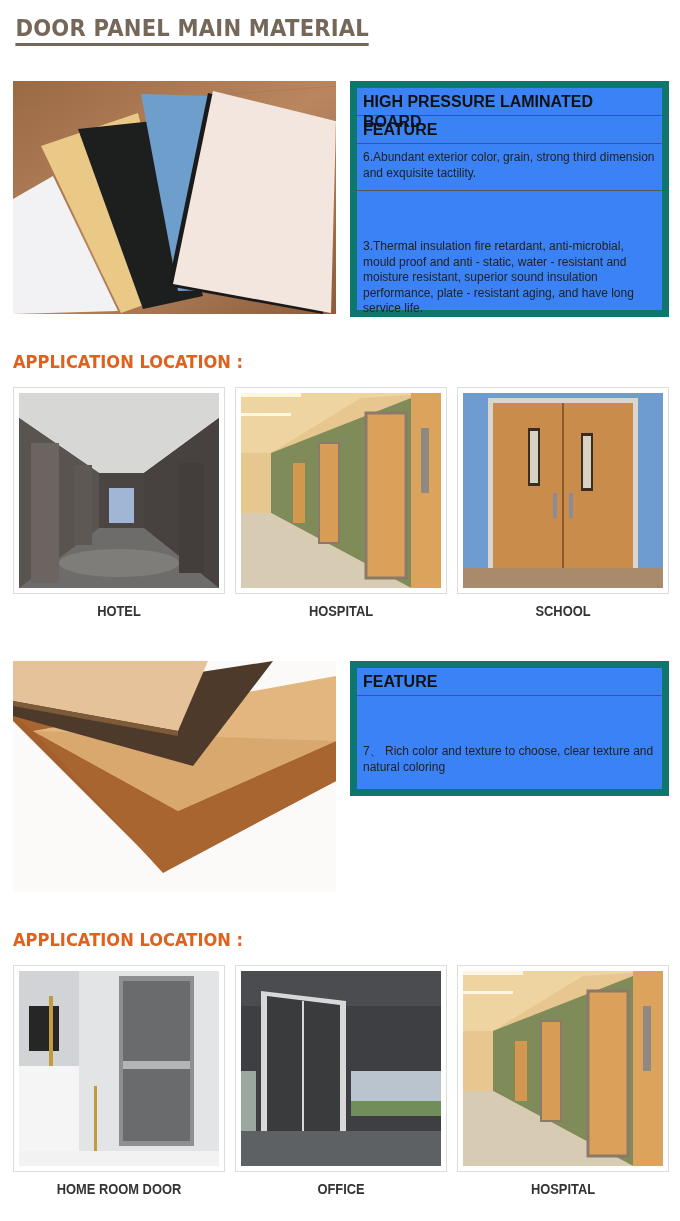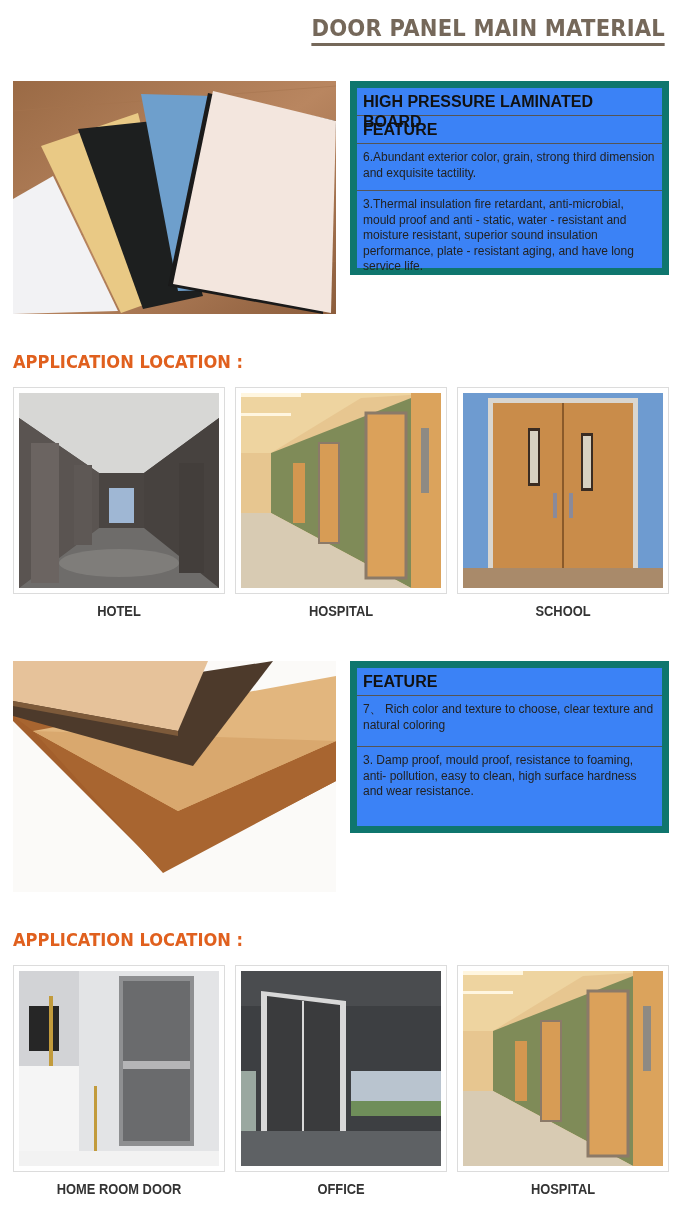--- a/index.html
+++ b/index.html
@@ -1,20 +1,20 @@
 <!DOCTYPE html>
 <html><head>
   <meta charset="utf-8">
   <style>
     * { box-sizing: border-box; margin: 0; padding: 0; }
     html, body { width: 680px; height: 1221px; background: #ffffff; overflow: hidden; }
     body { position: relative; font-family: "Liberation Sans", sans-serif; color: #222; }
 
     .title {
-      position: absolute; left: 0; top: 14px; width: 680px; text-align: right;
+      position: absolute; left: 0; top: 14px; width: 680px; text-align: left;
     }
     .title span {
       display: inline-block;
       font-family: "DejaVu Sans", sans-serif;
       font-weight: bold; font-size: 23px; letter-spacing: 0.2px;
       color: #75685a;
       padding-bottom: 1px;
       border-bottom: 3px solid #75685a;
       line-height: 28px;
       transform: scaleX(0.92);
@@ -25,21 +25,21 @@
     }
     .board-photo svg { display: block; width: 100%; height: 100%; }
 
     .feature-table {
       position: absolute; left: 350px; width: 319px;
       border: 7px solid #0f766e; border-collapse: collapse; background: #3b82f6;
     }
     .feature-table .row {
       border-bottom: 1px solid #555; padding: 2px 6px 0 6px;
     }
-    .feature-table .row:last-child { border-bottom: none; }
+    .feature-table .row:last-child { border-bottom: none; margin-top: 42px; }
     .feature-table .hdr {
       font-size: 16px; font-weight: bold; color: #111; line-height: 20px; height: 28px; padding-top: 4px;
     }
     .feature-table .txt {
       font-size: 12px; line-height: 15.5px; color: #222; padding-top: 6px;
     }
 
     .app-heading {
       position: absolute; left: 13px;
       font-family: "DejaVu Sans", sans-serif; font-weight: bold; font-size: 17.5px;
@@ -168,21 +168,20 @@
     <polygon points="20,70 323,80 165,150" fill="#d9a86e"></polygon>
     <polygon points="0,40 260,0 180,105 0,55" fill="#4d3a2b"></polygon>
     <polygon points="0,0 195,0 165,70 0,40" fill="#e6c29a"></polygon>
     <polygon points="0,40 165,70 165,75 0,45" fill="#7d5a3a"></polygon>
   </svg>
 </div>
 
 <div class="feature-table" style="top:661px;">
   <div class="row hdr">FEATURE</div>
   <div class="row txt" style="height:51px;">7、 Rich color and texture to choose, clear texture and natural coloring</div>
-  <div class="row txt" style="height:79px;">3. Damp proof, mould proof,  resistance to foaming, anti- pollution, easy to clean,  high surface hardness and wear resistance.</div>
 </div>
 
 <div class="app-heading" style="top:930px;">APPLICATION LOCATION :</div>
 
 <div class="loc-card" style="left:13px;top:965px;">
   <div class="img">
     <svg viewBox="0 0 200 195" preserveAspectRatio="none">
       <rect width="200" height="195" fill="#e3e4e6"></rect>
       <rect x="0" y="0" width="60" height="100" fill="#d2d3d6"></rect>
       <rect x="100" y="5" width="75" height="170" fill="#8e8f91"></rect>

